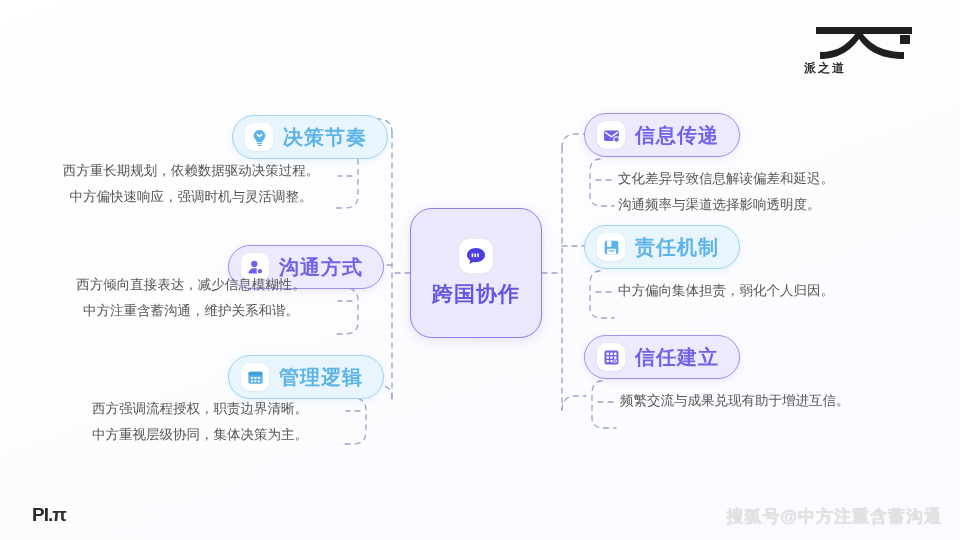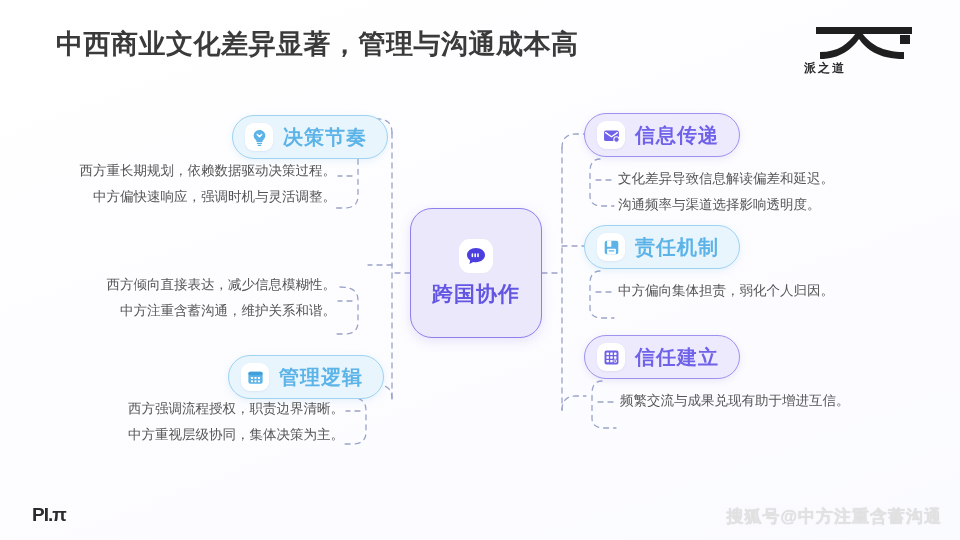--- a/index.html
+++ b/index.html
@@ -144,21 +144,21 @@
   }
 
   
   .detail {
     position: absolute;
     font-size: 13.5px;
     line-height: 26px;
     color: #555555;
     white-space: nowrap;
   }
-  .detail.right-align { text-align: right; }
+  .detail.right-align { text-align: center; }
   .detail.left-align  { text-align: left; }
   .detail-line { display: block; }
 
   
   .footer-mark {
     position: absolute;
     left: 32px;
     bottom: 14px;
     font-size: 19px;
     font-weight: bold;
@@ -176,21 +176,20 @@
     color: #e2e2e2;
     letter-spacing: 1px;
     text-shadow: 0 0 1px rgba(150,150,150,0.45);
   }
 </style>
 </head>
 <body>
 
 <div class="slide">
 
-  <div class="title">中西商业文化差异显著，管理与沟通成本高</div>
 
   <div class="brand-logo">
     <svg class="brand-mark" viewBox="0 0 104 38">
       <path d="M4 5 H100 V12 H4 Z" fill="#1f1f1f"></path>
       <path d="M8 30 C26 30 36 22 44 11 L50 11 C58 22 70 30 92 30 L92 37 C66 37 54 27 47 17 C40 27 28 37 8 37 Z" fill="#1f1f1f"></path>
       <rect x="88" y="13" width="10" height="9" fill="#1f1f1f"></rect>
     </svg>
     <div class="brand-sub">派之道</div>
   </div>
 
@@ -253,20 +252,30 @@
         <path d="M9.2 8.1 L12 10.9 L14.8 8.1" stroke="#ffffff" stroke-width="1.9" fill="none" stroke-linecap="round" stroke-linejoin="round"></path>
       </svg>
     </div>
     <div class="node-label">决策节奏</div>
   </div>
   <div class="detail right-align" style="left:46px; top:158px; width:290px;">
     <span class="detail-line">西方重长期规划，依赖数据驱动决策过程。</span>
     <span class="detail-line">中方偏快速响应，强调时机与灵活调整。</span>
   </div>
 
+  <div class="node purple" style="left:228px; top:245px;">
+    <div class="node-icon">
+      <svg width="19" height="19" viewBox="0 0 24 24">
+        <circle cx="10.5" cy="7.6" r="4" fill="#6f62e8"></circle>
+        <path d="M3.2 19.6 C3.2 15.6 6.5 13 10.5 13 C14.5 13 17.8 15.6 17.8 19.6 Z" fill="#6f62e8"></path>
+        <circle cx="17.6" cy="16.6" r="3.5" fill="#6f62e8" stroke="#ffffff" stroke-width="1.4"></circle>
+      </svg>
+    </div>
+    <div class="node-label">沟通方式</div>
+  </div>
   <div class="detail right-align" style="left:46px; top:272px; width:290px;">
     <span class="detail-line">西方倾向直接表达，减少信息模糊性。</span>
     <span class="detail-line">中方注重含蓄沟通，维护关系和谐。</span>
   </div>
 
   <div class="node blue" style="left:228px; top:355px;">
     <div class="node-icon">
       <svg width="19" height="19" viewBox="0 0 24 24">
         <rect x="3" y="4.6" width="18" height="15.4" rx="2.6" fill="#5bb3e8"></rect>
         <rect x="3" y="4.6" width="18" height="4.4" rx="2.2" fill="#3f9fd9"></rect>

